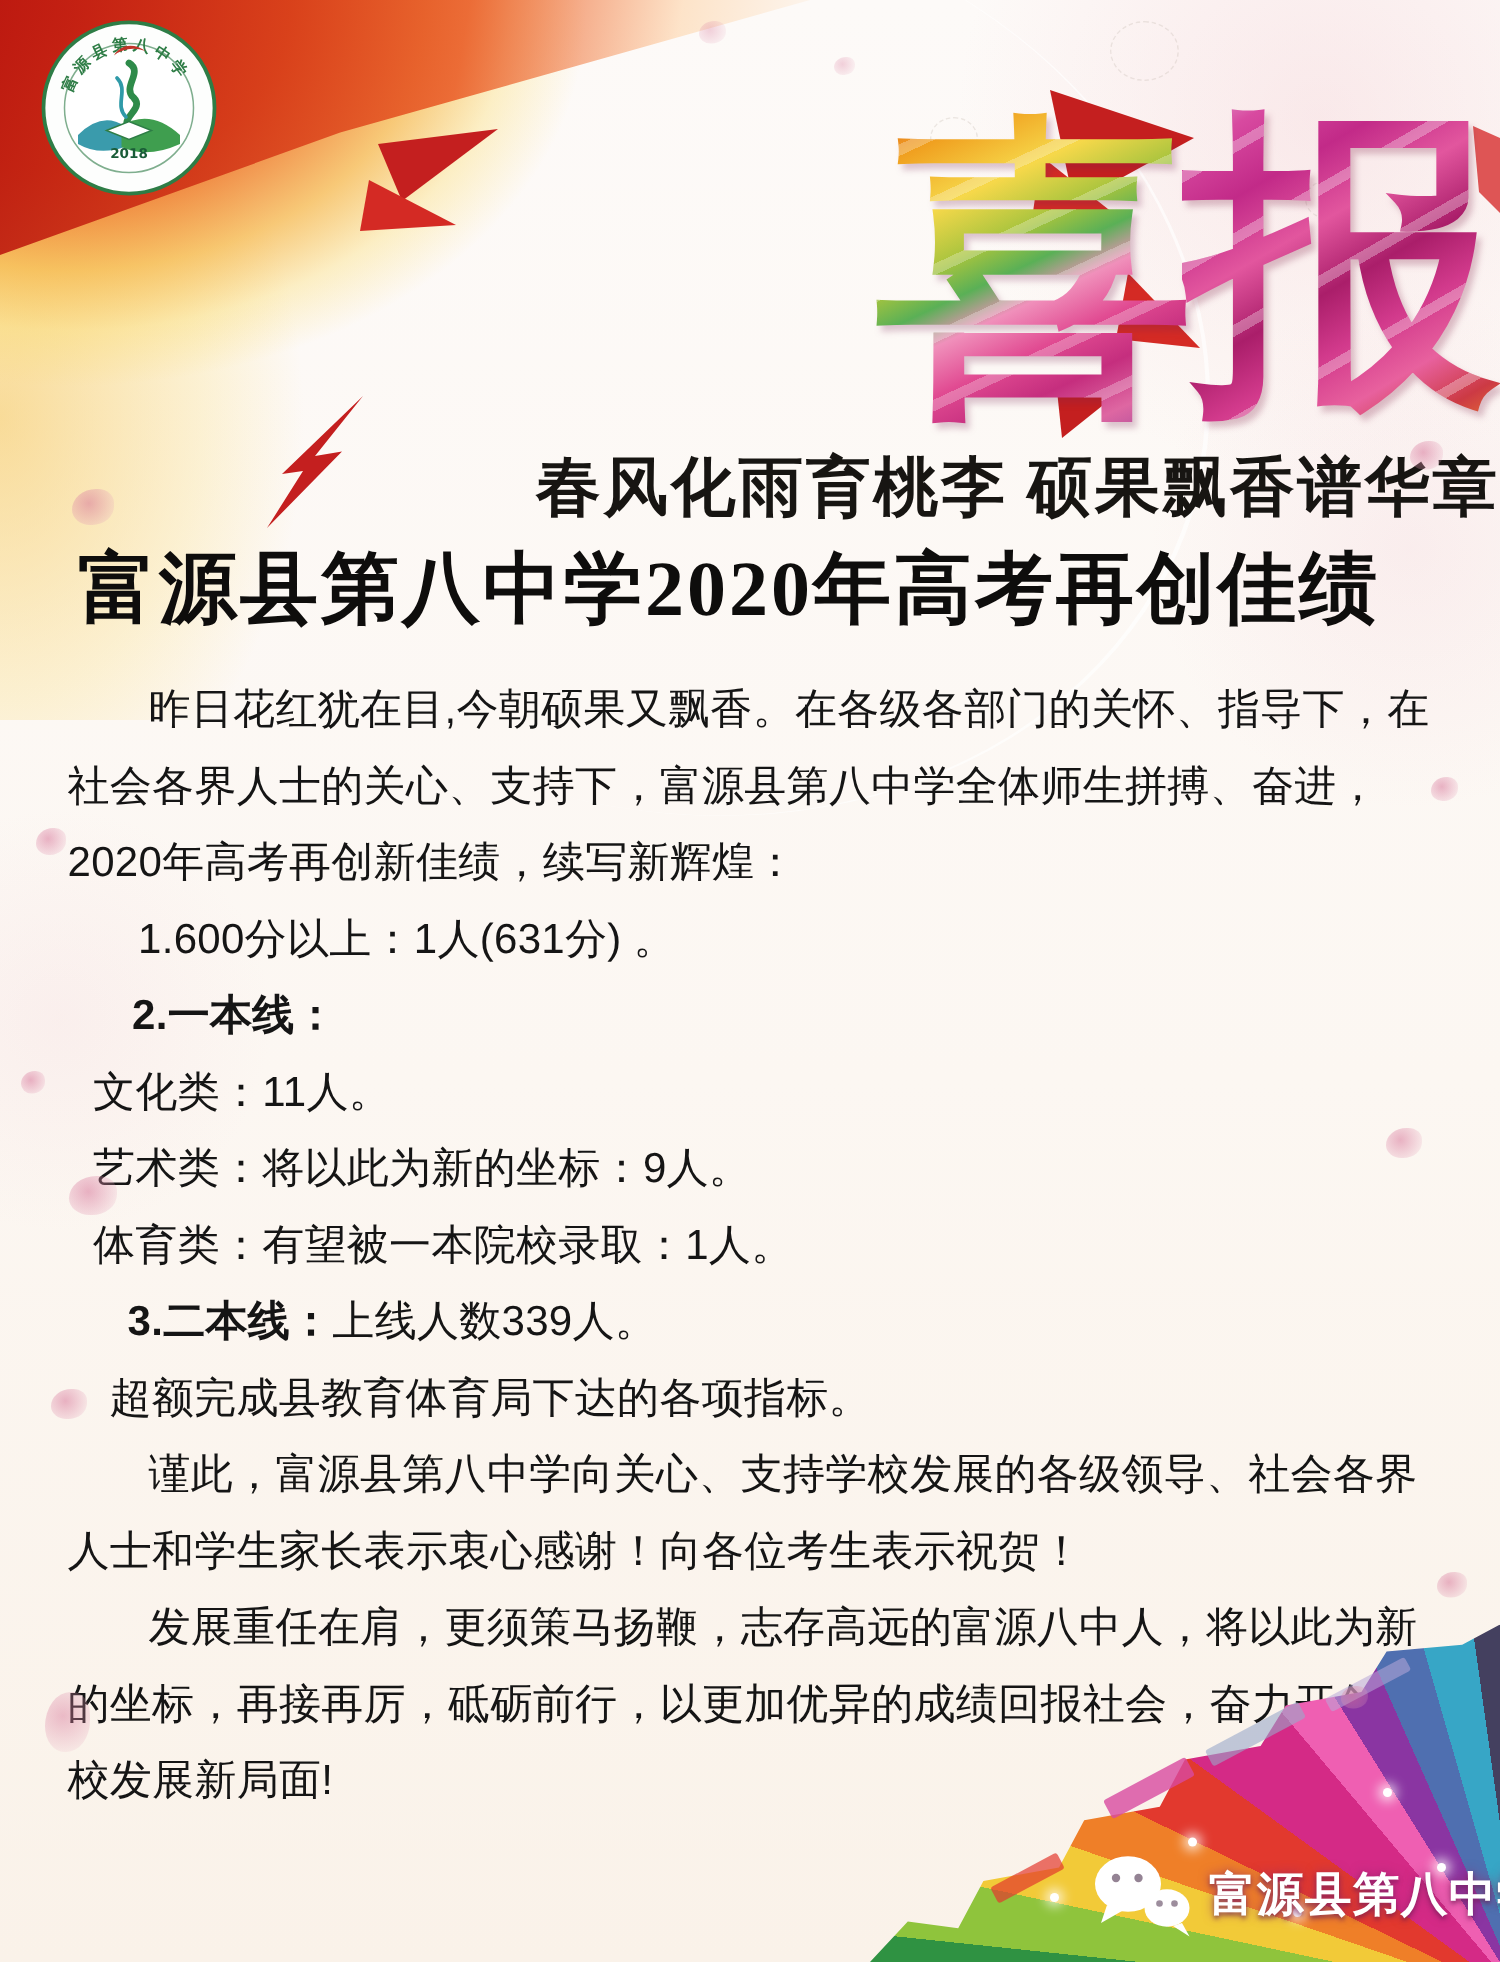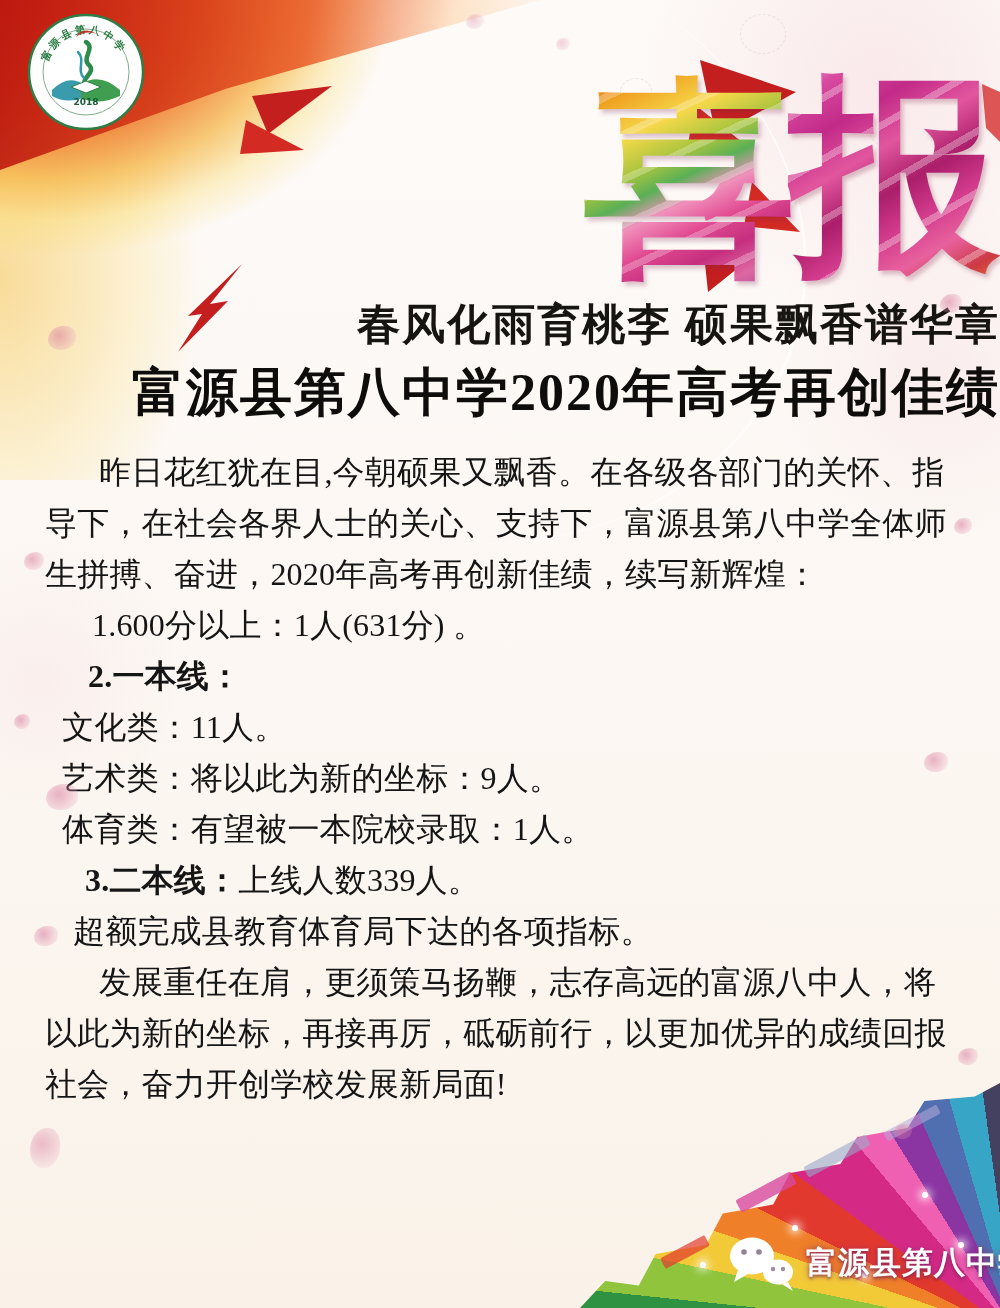--- a/index.html
+++ b/index.html
@@ -61,30 +61,30 @@
     filter:drop-shadow(3px 4px 2px rgba(120,20,60,.25));
   }
 
   
   .subtitle {
     position:absolute; top:296px; left:0; width:1000px; padding-left:62px; text-align:right;
     font-family:"Liberation Serif","DejaVu Serif",serif;
     font-size:43px; font-weight:700; color:#171512; letter-spacing:2px; white-space:nowrap;
   }
   .heading {
-    position:absolute; top:358px; left:0; width:1000px; padding-left:52px; text-align:right;
+    position:absolute; top:358px; left:0; width:1000px; padding-left:52px; text-align:left;
     font-family:"Liberation Serif","DejaVu Serif",serif;
     font-size:52px; font-weight:900; color:#0e0d0c; letter-spacing:2px; white-space:nowrap;
   }
 
   
   .body-text {
     position:absolute; top:447px; left:45px; width:913px;
-    font-size:32px; line-height:51px; letter-spacing:.2px; color:#151515;
-    font-family:Liberation Serif, serif;
+    font-size:28px; line-height:51px; letter-spacing:.2px; color:#151515;
+    font-family:Liberation Sans, sans-serif;
   }
   .body-text .indent { text-indent:54px; }
   .line-600   { padding-left:47px; }
   .line-yiben { padding-left:43px; font-weight:700; }
   .line-sub   { padding-left:17px; }
   .line-erben { padding-left:40px; }
   .line-erben .lbl { font-weight:700; }
   .line-target{ padding-left:28px; }
 
   
@@ -163,20 +163,21 @@
 
   <div class="body-text">
     <p class="indent">昨日花红犹在目,今朝硕果又飘香。在各级各部门的关怀、指导下，在社会各界人士的关心、支持下，富源县第八中学全体师生拼搏、奋进，2020年高考再创新佳绩，续写新辉煌：</p>
     <div class="line-600">1.600分以上：1人(631分) 。</div>
     <div class="line-yiben">2.一本线：</div>
     <div class="line-sub">文化类：11人。</div>
     <div class="line-sub">艺术类：将以此为新的坐标：9人。</div>
     <div class="line-sub">体育类：有望被一本院校录取：1人。</div>
     <div class="line-erben"><span class="lbl">3.二本线：</span><span>上线人数339人。</span></div>
     <div class="line-target">超额完成县教育体育局下达的各项指标。</div>
+    <p class="indent">谨此，富源县第八中学向关心、支持学校发展的各级领导、社会各界人士和学生家长表示衷心感谢！向各位考生表示祝贺！</p>
     <p class="indent">发展重任在肩，更须策马扬鞭，志存高远的富源八中人，将以此为新的坐标，再接再厉，砥砺前行，以更加优异的成绩回报社会，奋力开创学校发展新局面!</p>
   </div>
 
   <div class="corner-fan"></div>
   <div class="slab" style="left:735px; top:1185px; width:62px; height:14px; background:#d84aa0; opacity:.8;"></div>
   <div class="slab" style="left:802px; top:1150px; width:70px; height:12px; background:#9aa8c9; opacity:.6;"></div>
   <div class="slab" style="left:660px; top:1246px; width:50px; height:12px; background:#e2392e; opacity:.7;"></div>
   <div class="slab" style="left:882px; top:1118px; width:60px; height:10px; background:#b8a8d8; opacity:.55;"></div>
   <div class="sparkle" style="left:700px; top:1262px;"></div>
   <div class="sparkle" style="left:792px; top:1225px;"></div>

